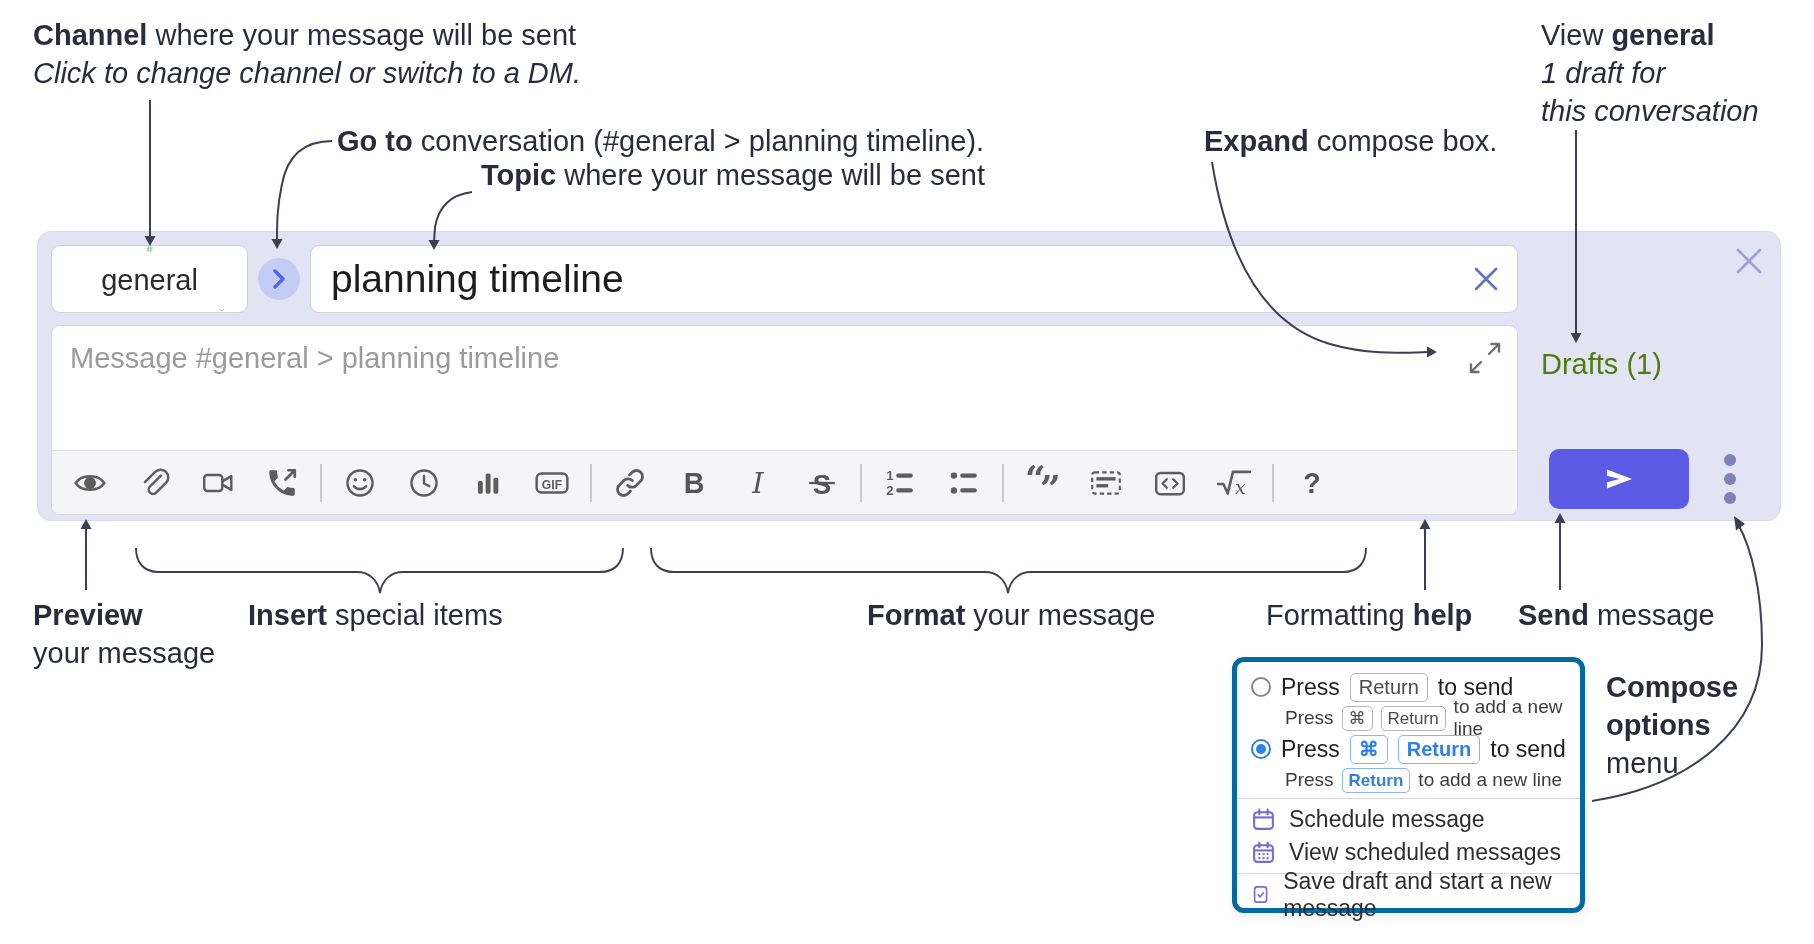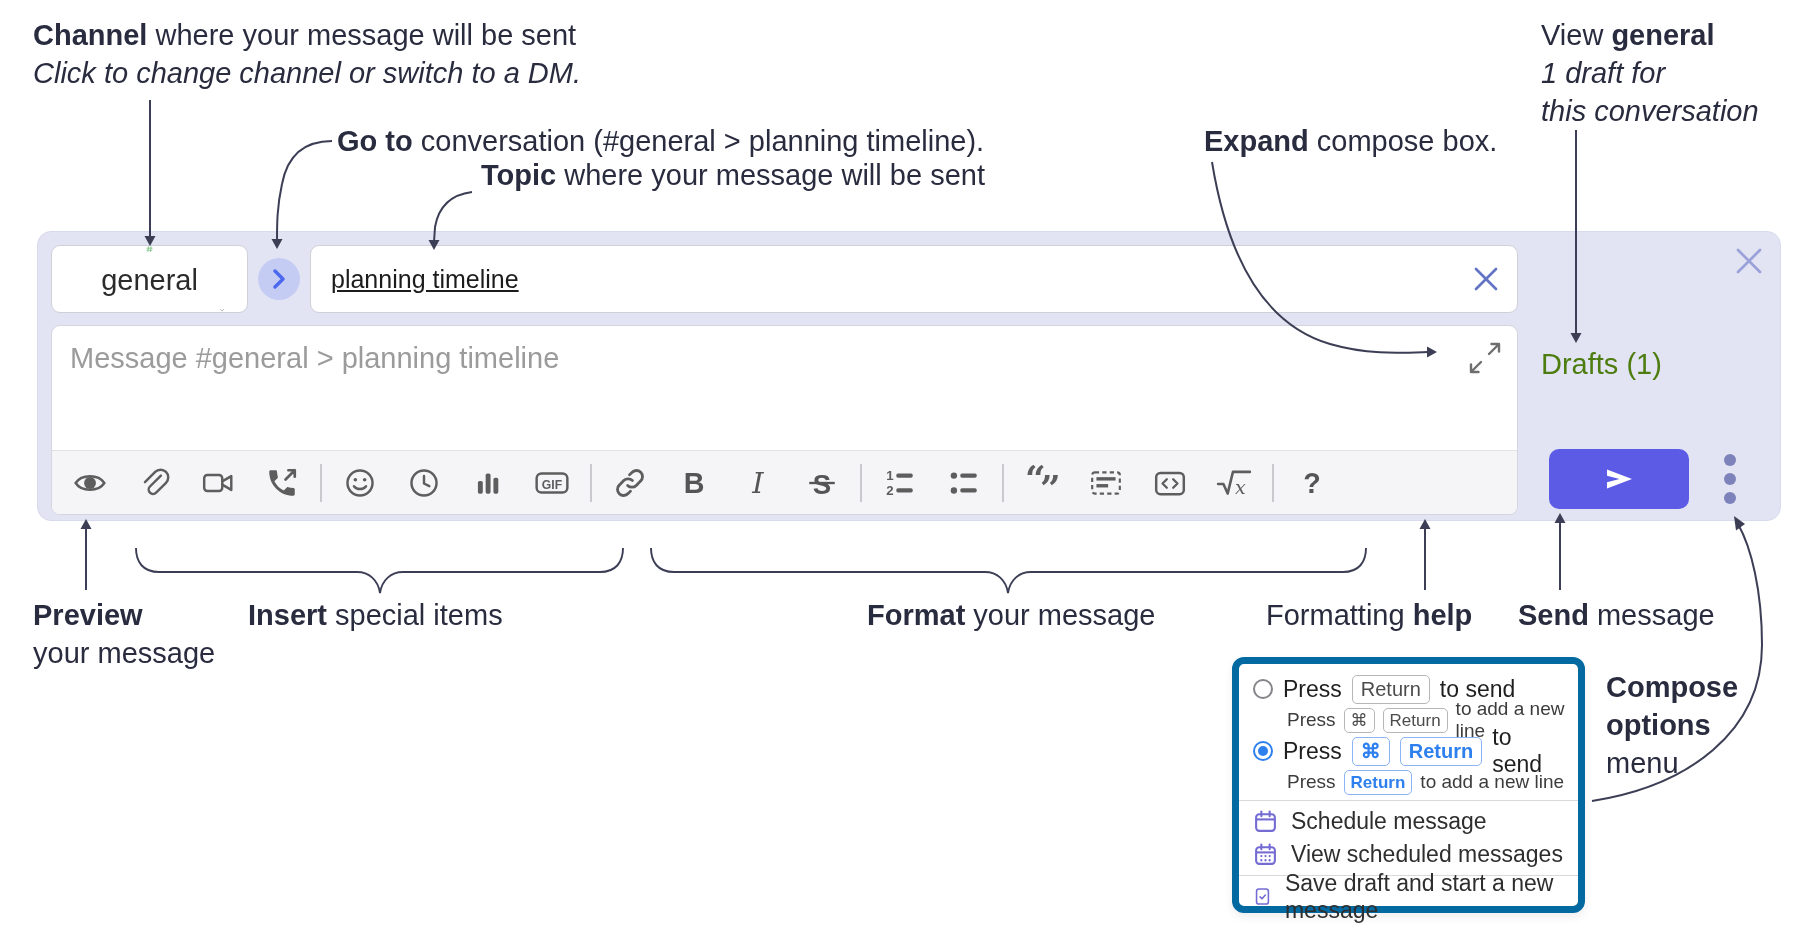--- a/index.html
+++ b/index.html
@@ -30,22 +30,22 @@
     background:#e2e4f3;border:1px solid #d7daec;border-radius:14px;box-sizing:border-box;}
   .row-top{position:absolute;left:13px;top:13px;width:1467px;height:68px;display:flex;gap:10px;align-items:center;}
   .channel-select{width:197px;height:68px;background:#fff;border:1px solid #cfd0d8;border-radius:9px;
     display:flex;align-items:center;gap:12px;padding:0 16px;box-sizing:border-box;cursor:pointer;flex-direction:column;}
   .channel-label{font-size:29px;color:#2b2b2b;}
   .chev-down{margin-left:auto;}
   .goto-btn{width:42px;height:42px;border-radius:50%;background:#c4ccf4;flex:0 0 auto;
     display:flex;align-items:center;justify-content:center;cursor:pointer;}
   .topic-wrap{flex:1;height:68px;background:#fff;border:1px solid #cfd0d8;border-radius:9px;
     display:flex;align-items:center;padding:0 18px;box-sizing:border-box;}
-  .topic-input{flex:1;border:none;outline:none;font-size:25px;color:#1c1c1c;
-    font-family:"Liberation Sans",sans-serif;background:transparent;text-decoration:underline;}
+  .topic-input{flex:1;border:none;outline:none;font-size:39px;color:#1c1c1c;
+    font-family:"Liberation Sans",sans-serif;background:transparent;}
   .msg-box{position:absolute;left:13px;top:93px;width:1467px;height:190px;background:#fff;
     border:1px solid #d4d5de;border-radius:9px;box-sizing:border-box;}
   .msg-input{position:absolute;left:0;top:0;width:100%;height:124px;border:none;outline:none;resize:none;
     font-size:29px;color:#1c1c1c;font-family:"Liberation Sans",sans-serif;
     padding:16px 71px 0 18px;box-sizing:border-box;background:transparent;}
   .msg-input::placeholder{color:#9b9b9b;}
   .expand-btn{position:absolute;right:16px;top:16px;cursor:pointer;}
   .toolbar{position:absolute;left:0;bottom:0;width:100%;height:64px;background:#f5f5f7;
     border-top:1px solid #e2e2e6;border-radius:0 0 8px 8px;
     display:flex;align-items:center;padding:8px 6px;box-sizing:border-box;}
@@ -56,21 +56,21 @@
   .close-btn{position:absolute;right:16px;top:14px;cursor:pointer;}
   .drafts-link{position:absolute;left:1503px;top:116px;font-size:29px;color:#4d7c0f;cursor:pointer;}
   .send-btn{position:absolute;left:1511px;top:217px;width:140px;height:60px;background:#5b5be6;
     border:none;border-radius:10px;display:flex;align-items:center;justify-content:center;cursor:pointer;}
   .dots-btn{position:absolute;left:1676px;top:221px;width:32px;height:52px;
     display:flex;flex-direction:column;align-items:center;justify-content:center;gap:7px;cursor:pointer;}
   .dot{width:12px;height:12px;border-radius:50%;background:#7d82bb;}
 
   
   .options-menu{position:absolute;left:1232px;top:657px;width:353px;height:256px;background:#fff;
-    border:7px solid #0369a1;border-radius:12px;box-sizing:border-box;
+    border:5px solid #0369a1;border-radius:12px;box-sizing:border-box;
     box-shadow:0 4px 10px rgba(0,0,0,.07);padding-top:8px;font-size:23px;color:#1f1f1f;z-index:3;}
   .opt-main{height:34px;display:flex;align-items:center;gap:10px;padding:0 14px;cursor:pointer;}
   .opt-sub{height:28px;display:flex;align-items:center;gap:8px;padding-left:48px;
     font-size:19px;color:#3c3c3c;}
   .radio{width:20px;height:20px;border-radius:50%;border:2px solid #85858a;box-sizing:border-box;flex:0 0 auto;}
   .radio.sel{border-color:#2e80ee;display:flex;align-items:center;justify-content:center;}
   .radio.sel .radio-dot{width:10px;height:10px;border-radius:50%;background:#2e80ee;}
   .kbd{border:1.5px solid #b6b6ba;border-radius:5px;padding:0 8px;height:29px;line-height:27px;
     font-size:20px;color:#4c4c4c;background:#fff;display:inline-block;box-sizing:border-box;}
   .kbd.sm{height:25px;line-height:23px;font-size:17px;padding:0 6px;}

